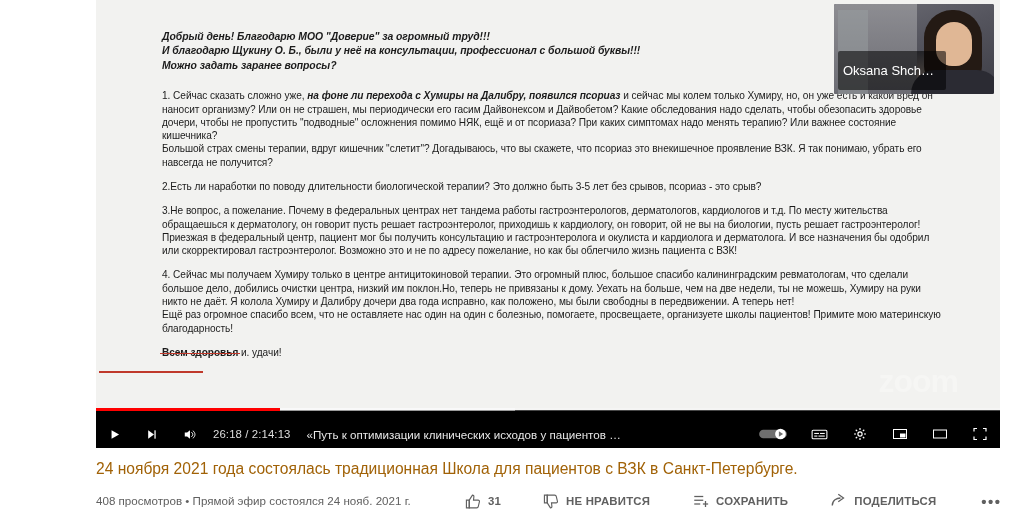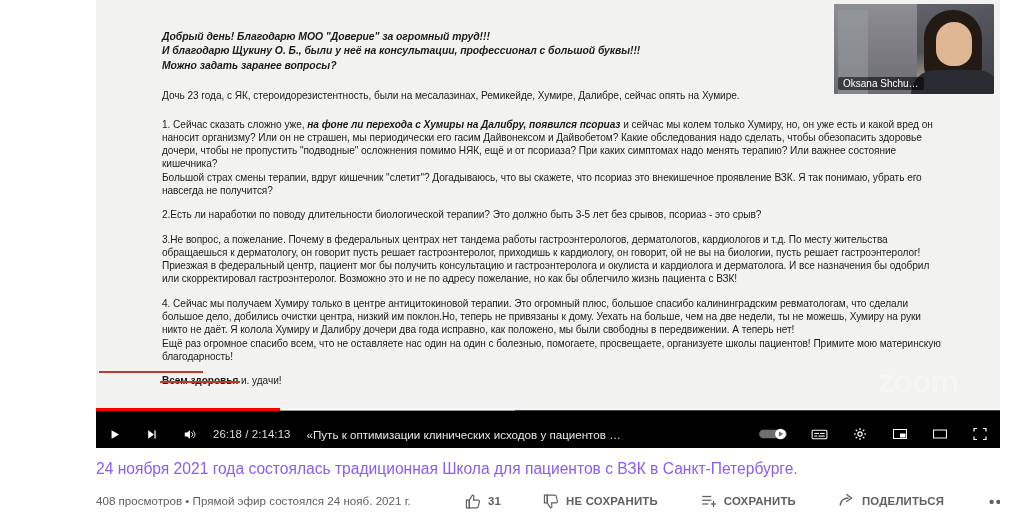--- a/index.html
+++ b/index.html
@@ -138,24 +138,24 @@
     position: absolute;
     left: 48%; bottom: 0;
     width: 90px; height: 24px;
     background: #2b2b33;
     border-radius: 40px 40px 0 0;
   }
   #webcam .name {
     position: absolute;
     left: 4px; bottom: 4px;
     max-width: 108px;
-    padding: 1px 5px;
+    padding: 14px 5px;
     background: rgba(0,0,0,0.55);
     color: #ffffff;
-    font-size: 10px;
+    font-size: 13px;
     line-height: 11px;
     white-space: nowrap;
     overflow: hidden;
     text-overflow: ellipsis;
     border-radius: 2px;
   }
 
   
   #controls {
     position: absolute;
@@ -213,21 +213,21 @@
   #below {
     position: absolute;
     left: 96px; top: 448px;
     width: 904px; height: 64px;
     background: #ffffff;
   }
   #vid-title {
     position: absolute;
     left: 0; top: 12px;
     font-size: 15.6px;
-    color: #8b5cf6;
+    color: #a16207;
     white-space: nowrap;
   }
   #meta-row {
     position: absolute;
     left: 0; top: 46px;
     width: 904px;
     display: flex;
     align-items: flex-end;
   }
   #meta-text {
@@ -268,21 +268,20 @@
 <div id="page">
 
   <div class="gutter left"></div>
   <div class="gutter right"></div>
 
   <div id="player">
 
     <div id="slide">
       <div id="slide-inner">
         <p class="para intro">Добрый день! Благодарю МОО "Доверие" за огромный труд!!!<br>И благодарю Щукину О. Б., были у неё на консультации, профессионал с большой буквы!!!<br>Можно задать заранее вопросы?</p>
-        <p class="para lead">Дочь 23 года, с ЯК, стероидорезистентность, были на месалазинах, Ремикейде, Хумире, Далибре, сейчас опять на Хумире.</p>
         <p class="para">1.  Сейчас сказать сложно уже, <b><i>на фоне ли перехода с Хумиры на Далибру, появился псориаз</i></b> и сейчас мы колем только Хумиру, но, он уже есть и какой вред он наносит организму? Или он не страшен, мы периодически его гасим Дайвонексом и Дайвобетом? Какие обследования надо сделать, чтобы обезопасить здоровье дочери, чтобы не пропустить "подводные" осложнения помимо НЯК, ещё и от псориаза? При каких симптомах надо менять терапию? Или важнее состояние кишечника?<br>Большой страх смены терапии, вдруг кишечник "слетит"? Догадываюсь, что вы скажете, что псориаз это внекишечное проявление ВЗК. Я так понимаю, убрать его навсегда не получится?</p>
         <p class="para">2.Есть ли наработки по поводу длительности биологической терапии? Это должно быть 3-5 лет без срывов, псориаз - это срыв?</p>
         <p class="para">3.Не вопрос, а пожелание. Почему в федеральных центрах нет тандема работы гастроэнтерологов, дерматологов, кардиологов и т.д. По месту жительства обращаешься к дерматологу, он говорит пусть решает гастроэнтеролог, приходишь к кардиологу, он говорит, ой не вы на биологии, пусть решает гастроэнтеролог! Приезжая в федеральный центр, пациент мог бы получить консультацию и гастроэнтеролога и окулиста и кардиолога и дерматолога. И все назначения бы одобрил или скорректировал гастроэнтеролог. Возможно это и не по адресу пожелание, но как бы облегчило жизнь пациента с ВЗК!</p>
         <p class="para">4.  Сейчас мы получаем Хумиру только в центре антицитокиновой терапии. Это огромный плюс, большое спасибо калининградским ревматологам, что сделали большое дело, добились очистки центра, низкий им поклон.Но, теперь не привязаны к дому. Уехать на больше, чем на две недели, ты не можешь, Хумиру на руки никто не даёт. Я колола Хумиру и Далибру дочери два года исправно, как положено, мы были свободны в передвижении. А теперь нет!<br>Ещё раз огромное спасибо всем, что не оставляете нас один на один с болезнью, помогаете, просвещаете, организуете школы пациентов! Примите мою материнскую благодарность!</p>
         <p class="para"><span class="strike">Всем здоровья</span> и. удачи!</p>
       </div>
       <div class="redline"></div>
     </div>
 
     <div id="zoom-mark">zoom</div>
@@ -408,21 +407,21 @@
           <path d="M6 10l4.5-7c1.6 0 2.3 1.2 2 2.6L12 10h6.5c1.3 0 2.2 1.1 1.9 2.3l-1.6 6.6c-.2 1.2-1.2 2.1-2.4 2.1H6z" fill="none" stroke="#606060" stroke-width="1.6"></path>
         </svg>
         <span>31</span>
       </div>
 
       <div class="action">
         <svg width="17" height="17" viewBox="0 0 24 24" aria-hidden="true">
           <path d="M2 3h4v11H2z" fill="none" stroke="#606060" stroke-width="1.6"></path>
           <path d="M6 14l4.5 7c1.6 0 2.3-1.2 2-2.6L12 14h6.5c1.3 0 2.2-1.1 1.9-2.3L18.8 5.1C18.6 3.9 17.6 3 16.4 3H6z" fill="none" stroke="#606060" stroke-width="1.6"></path>
         </svg>
-        <span>НЕ СОХРАНИТЬ</span>
+        <span>НЕ НРАВИТСЯ</span>
       </div>
 
       <div class="action">
         <svg width="18" height="18" viewBox="0 0 24 24" aria-hidden="true">
           <g stroke="#606060" stroke-width="1.7">
             <line x1="3" y1="6" x2="15" y2="6"></line>
             <line x1="3" y1="11" x2="15" y2="11"></line>
             <line x1="3" y1="16" x2="11" y2="16"></line>
             <line x1="18" y1="12" x2="18" y2="20"></line>
             <line x1="14.5" y1="16" x2="21.5" y2="16"></line>

